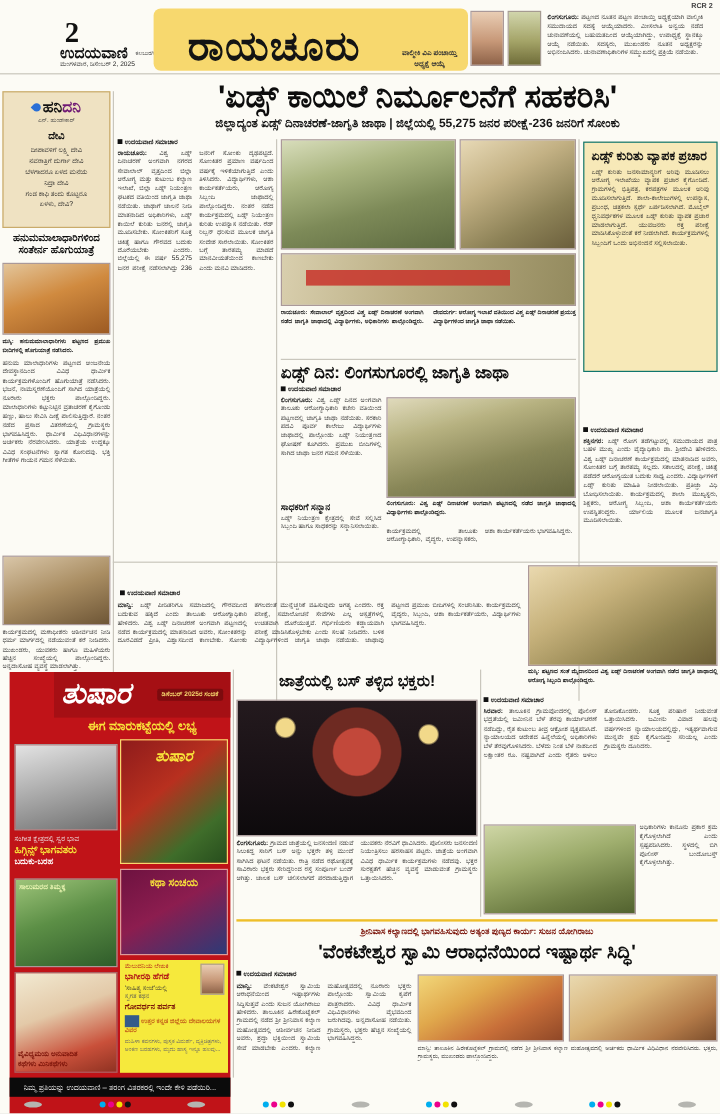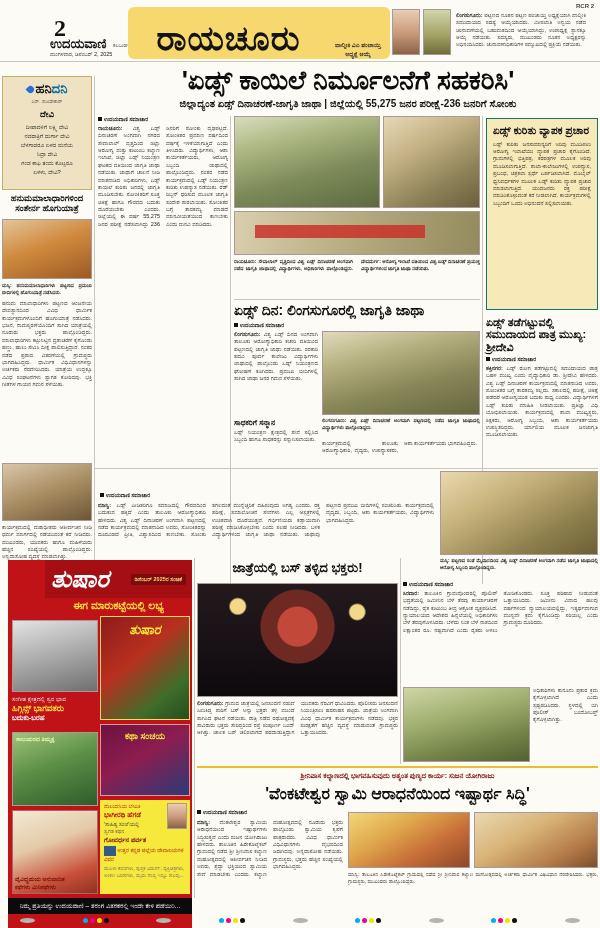--- a/index.html
+++ b/index.html
@@ -74,21 +74,21 @@
     <b>ಲಿಂಗಸುಗೂರು:</b> <span>ಪಟ್ಟಣದ ನೂತನ ಪಟ್ಟಣ ಪಂಚಾಯ್ತಿ ಅಧ್ಯಕ್ಷೆಯಾಗಿ ವಾಲ್ಮೀಕಿ ಸಮುದಾಯದ ಸದಸ್ಯೆ ಆಯ್ಕೆಯಾದರು. ಮೀಸಲಾತಿ ಅನ್ವಯ ನಡೆದ ಚುನಾವಣೆಯಲ್ಲಿ ಬಹುಮತದಿಂದ ಆಯ್ಕೆಯಾಗಿದ್ದು, ಉಪಾಧ್ಯಕ್ಷೆ ಸ್ಥಾನಕ್ಕೂ ಆಯ್ಕೆ ನಡೆಯಿತು. ಸದಸ್ಯರು, ಮುಖಂಡರು ನೂತನ ಅಧ್ಯಕ್ಷರನ್ನು ಅಭಿನಂದಿಸಿದರು. ಚುನಾವಣಾಧಿಕಾರಿಗಳ ಸಮ್ಮುಖದಲ್ಲಿ ಪ್ರಕ್ರಿಯೆ ನಡೆಯಿತು.</span>
   </div>
   <div class="abs codetag" style="right:6px;top:3px;">RCR 2</div>
   <div class="abs hrule" style="left:0;top:61px;width:600px;"></div>
 
   <div class="abs hl" style="left:98px;top:66px;width:500px;font-size:26px;text-align:center;">'ಏಡ್ಸ್ ಕಾಯಿಲೆ ನಿರ್ಮೂಲನೆಗೆ ಸಹಕರಿಸಿ'</div>
   <div class="abs" style="left:98px;top:98px;width:500px;font-size:10px;font-weight:bold;text-align:center;color:#151515;">ಜಿಲ್ಲಾದ್ಯಂತ ಏಡ್ಸ್ ದಿನಾಚರಣೆ-ಜಾಗೃತಿ ಜಾಥಾ | ಜಿಲ್ಲೆಯಲ್ಲಿ 55,275 ಜನರ ಪರೀಕ್ಷೆ-236 ಜನರಿಗೆ ಸೋಂಕು</div>
 
   <div class="abs hanibox" style="left:2px;top:76px;width:90px;height:114px;">
     <div style="font-size:13px;font-weight:bold;">
-      <span class="drop" style="background:#2a6fd6;"></span><span>ಹನಿ</span><span style="color:#0369a1;">ದನಿ</span>
+      <span class="drop" style="background:#2a6fd6;"></span><span>ಹನಿ</span><span style="color:#701a75;">ದನಿ</span>
     </div>
     <div style="font-size:5px;color:#444;margin-top:1px;">ಎನ್. ಹುಂಡೇಕಾರ್</div>
     <div style="font-size:8.5px;font-weight:bold;margin-top:4px;">ದೇವಿ</div>
     <div class="verse" style="margin-top:3px;">ದೀಪಾವಳಿಗೆ ಲಕ್ಷ್ಮಿ ದೇವಿ
 ನವರಾತ್ರಿಗೆ ದುರ್ಗಾ ದೇವಿ
 ಬೆಳಗಾದರೂ ಏಳದ ಮನೆಯ
 ನಿದ್ರಾ ದೇವಿ
 ಗಂಡ ಕಾಫಿ ತಂದು ಕೊಟ್ಟರೂ
 ಏಳಳು, ದೇವಿ?</div>
   </div>
@@ -125,21 +125,20 @@
   <div class="abs crosshead" style="left:234px;top:418px;width:84px;">ಸಾಧಕರಿಗೆ ಸನ್ಮಾನ</div>
   <div class="abs t5" style="left:234px;top:429px;width:84px;height:38px;overflow:hidden;">ಏಡ್ಸ್ ನಿಯಂತ್ರಣ ಕ್ಷೇತ್ರದಲ್ಲಿ ಸೇವೆ ಸಲ್ಲಿಸಿದ ಸಿಬ್ಬಂದಿ ಹಾಗೂ ಸಾಧಕರನ್ನು ಸನ್ಮಾನಿಸಲಾಯಿತು.</div>
   <div class="abs t5 cols2" style="left:322px;top:440px;width:158px;height:28px;overflow:hidden;">ಕಾರ್ಯಕ್ರಮದಲ್ಲಿ ತಾಲೂಕು ಆರೋಗ್ಯಾಧಿಕಾರಿ, ವೈದ್ಯರು, ಉಪನ್ಯಾಸಕರು, ಆಶಾ ಕಾರ್ಯಕರ್ತೆಯರು ಭಾಗವಹಿಸಿದ್ದರು.</div>
 
   <div class="abs vrule" style="left:482px;top:116px;height:468px;"></div>
   <div class="abs yellowbox" style="left:486px;top:118px;width:112px;height:192px;">
     <div class="hl" style="font-size:10.5px;">ಏಡ್ಸ್ ಕುರಿತು ವ್ಯಾಪಕ ಪ್ರಚಾರ</div>
     <div class="t5" style="margin-top:4px;height:150px;overflow:hidden;">ಏಡ್ಸ್ ಕುರಿತು ಜನಸಾಮಾನ್ಯರಿಗೆ ಅರಿವು ಮೂಡಿಸಲು ಆರೋಗ್ಯ ಇಲಾಖೆಯು ವ್ಯಾಪಕ ಪ್ರಚಾರ ಕೈಗೊಂಡಿದೆ. ಗ್ರಾಮಗಳಲ್ಲಿ ಭಿತ್ತಿಪತ್ರ, ಕರಪತ್ರಗಳ ಮೂಲಕ ಅರಿವು ಮೂಡಿಸಲಾಗುತ್ತಿದೆ. ಶಾಲಾ-ಕಾಲೇಜುಗಳಲ್ಲಿ ಉಪನ್ಯಾಸ, ಪ್ರಬಂಧ, ಚಿತ್ರಕಲಾ ಸ್ಪರ್ಧೆ ಏರ್ಪಡಿಸಲಾಗಿದೆ. ಮೊಬೈಲ್ ಧ್ವನಿವರ್ಧಕಗಳ ಮೂಲಕ ಏಡ್ಸ್ ಕುರಿತು ವ್ಯಾಪಕ ಪ್ರಚಾರ ಮಾಡಲಾಗುತ್ತಿದೆ. ಯುವಜನರು ರಕ್ತ ಪರೀಕ್ಷೆ ಮಾಡಿಸಿಕೊಳ್ಳುವಂತೆ ಕರೆ ನೀಡಲಾಗಿದೆ. ಕಾರ್ಯಕ್ರಮಗಳಲ್ಲಿ ಸಿಬ್ಬಂದಿಗೆ ಒಂದು ಅಭಿನಂದನೆ ಸಲ್ಲಿಸಲಾಯಿತು.</div>
   </div>
 
-  <div class="abs hl" style="left:486px;top:316px;width:112px;font-size:11px;">ಏಡ್ಸ್ ತಡೆಗಟ್ಟುವಲ್ಲಿ ಸಮುದಾಯದ ಪಾತ್ರ ಮುಖ್ಯ: ಶ್ರೀದೇವಿ</div>
   <div class="abs bl" style="left:486px;top:356px;"><span class="sq"></span><span>ಉದಯವಾಣಿ ಸಮಾಚಾರ</span></div>
   <div class="abs t5" style="left:486px;top:365px;width:112px;height:100px;overflow:hidden;">
     <b>ಶಕ್ತಿನಗರ:</b> <span>ಏಡ್ಸ್ ರೋಗ ತಡೆಗಟ್ಟುವಲ್ಲಿ ಸಮುದಾಯದ ಪಾತ್ರ ಬಹಳ ಮುಖ್ಯ ಎಂದು ವೈದ್ಯಾಧಿಕಾರಿ ಡಾ. ಶ್ರೀದೇವಿ ಹೇಳಿದರು. ವಿಶ್ವ ಏಡ್ಸ್ ದಿನಾಚರಣೆ ಕಾರ್ಯಕ್ರಮದಲ್ಲಿ ಮಾತನಾಡಿದ ಅವರು, ಸೋಂಕಿತರ ಬಗ್ಗೆ ತಾರತಮ್ಯ ಸಲ್ಲದು. ಸಕಾಲದಲ್ಲಿ ಪರೀಕ್ಷೆ, ಚಿಕಿತ್ಸೆ ಪಡೆದರೆ ಆರೋಗ್ಯಯುತ ಬದುಕು ಸಾಧ್ಯ ಎಂದರು. ವಿದ್ಯಾರ್ಥಿಗಳಿಗೆ ಏಡ್ಸ್ ಕುರಿತು ಮಾಹಿತಿ ನೀಡಲಾಯಿತು. ಪ್ರತಿಜ್ಞಾ ವಿಧಿ ಬೋಧಿಸಲಾಯಿತು. ಕಾರ್ಯಕ್ರಮದಲ್ಲಿ ಶಾಲಾ ಮುಖ್ಯಸ್ಥರು, ಶಿಕ್ಷಕರು, ಆರೋಗ್ಯ ಸಿಬ್ಬಂದಿ, ಆಶಾ ಕಾರ್ಯಕರ್ತೆಯರು ಉಪಸ್ಥಿತರಿದ್ದರು. ರ್ಯಾಲಿಯ ಮೂಲಕ ಜನಜಾಗೃತಿ ಮೂಡಿಸಲಾಯಿತು.</span>
   </div>
 
   <div class="abs hrule" style="left:94px;top:468px;width:504px;"></div>
   <div class="abs bl" style="left:100px;top:492px;"><span class="sq"></span><span>ಉದಯವಾಣಿ ಸಮಾಚಾರ</span></div>
   <div class="abs t5 cols3" style="left:98px;top:502px;width:336px;height:80px;overflow:hidden;">
     <b>ಮಾನ್ವಿ:</b> <span>ಏಡ್ಸ್ ಪೀಡಿತರಿಗೂ ಸಮಾಜದಲ್ಲಿ ಗೌರವದಿಂದ ಬದುಕುವ ಹಕ್ಕಿದೆ ಎಂದು ತಾಲೂಕು ಆರೋಗ್ಯಾಧಿಕಾರಿ ಹೇಳಿದರು. ವಿಶ್ವ ಏಡ್ಸ್ ದಿನಾಚರಣೆ ಅಂಗವಾಗಿ ಪಟ್ಟಣದಲ್ಲಿ ನಡೆದ ಕಾರ್ಯಕ್ರಮದಲ್ಲಿ ಮಾತನಾಡಿದ ಅವರು, ಸೋಂಕಿತರನ್ನು ದೂರವಿಡದೆ ಪ್ರೀತಿ, ವಿಶ್ವಾಸದಿಂದ ಕಾಣಬೇಕು. ಸೋಂಕು ತಗಲದಂತೆ ಮುನ್ನೆಚ್ಚರಿಕೆ ವಹಿಸುವುದು ಅಗತ್ಯ ಎಂದರು. ರಕ್ತ ಪರೀಕ್ಷೆ, ಸಮಾಲೋಚನೆ ಸೇವೆಗಳು ಎಲ್ಲ ಆಸ್ಪತ್ರೆಗಳಲ್ಲಿ ಉಚಿತವಾಗಿ ದೊರೆಯುತ್ತವೆ. ಗರ್ಭಿಣಿಯರು ಕಡ್ಡಾಯವಾಗಿ ಪರೀಕ್ಷೆ ಮಾಡಿಸಿಕೊಳ್ಳಬೇಕು ಎಂದು ಸಲಹೆ ನೀಡಿದರು. ಬಳಿಕ ವಿದ್ಯಾರ್ಥಿಗಳಿಂದ ಜಾಗೃತಿ ಜಾಥಾ ನಡೆಯಿತು. ಜಾಥಾವು ಪಟ್ಟಣದ ಪ್ರಮುಖ ಬೀದಿಗಳಲ್ಲಿ ಸಂಚರಿಸಿತು. ಕಾರ್ಯಕ್ರಮದಲ್ಲಿ ವೈದ್ಯರು, ಸಿಬ್ಬಂದಿ, ಆಶಾ ಕಾರ್ಯಕರ್ತೆಯರು, ವಿದ್ಯಾರ್ಥಿಗಳು ಭಾಗವಹಿಸಿದ್ದರು.</span>
   </div>

